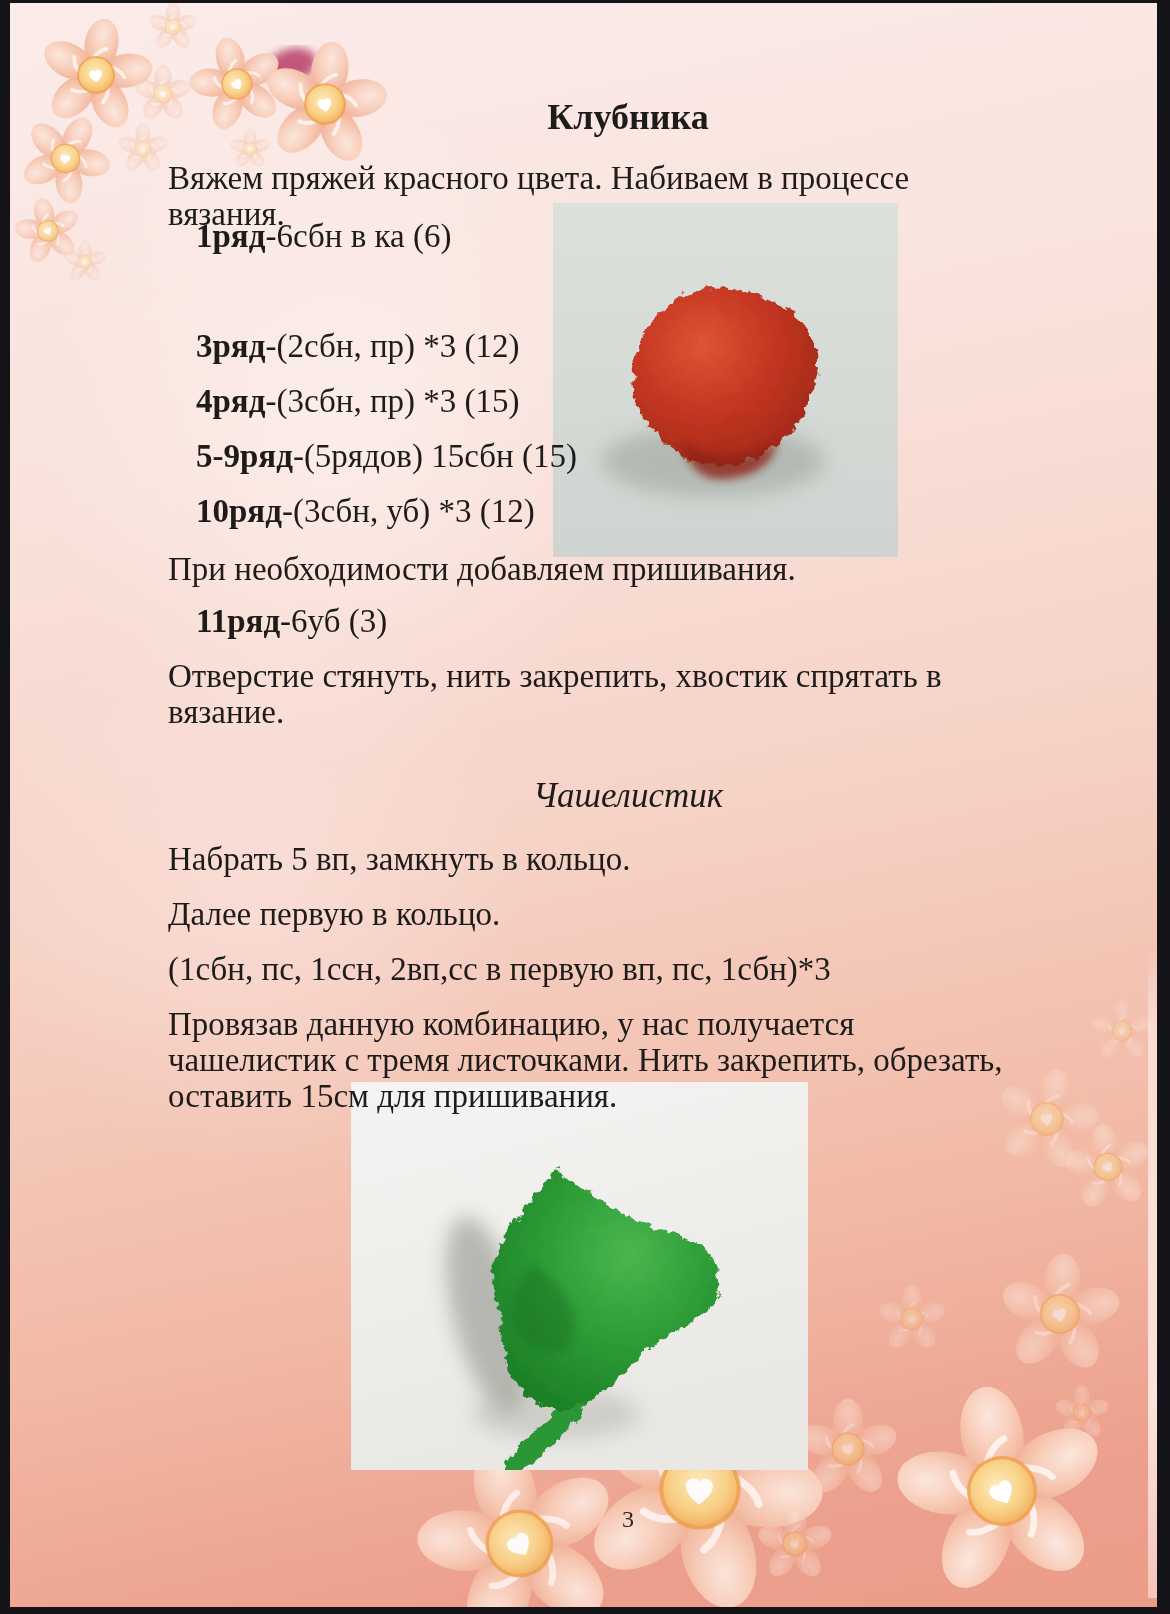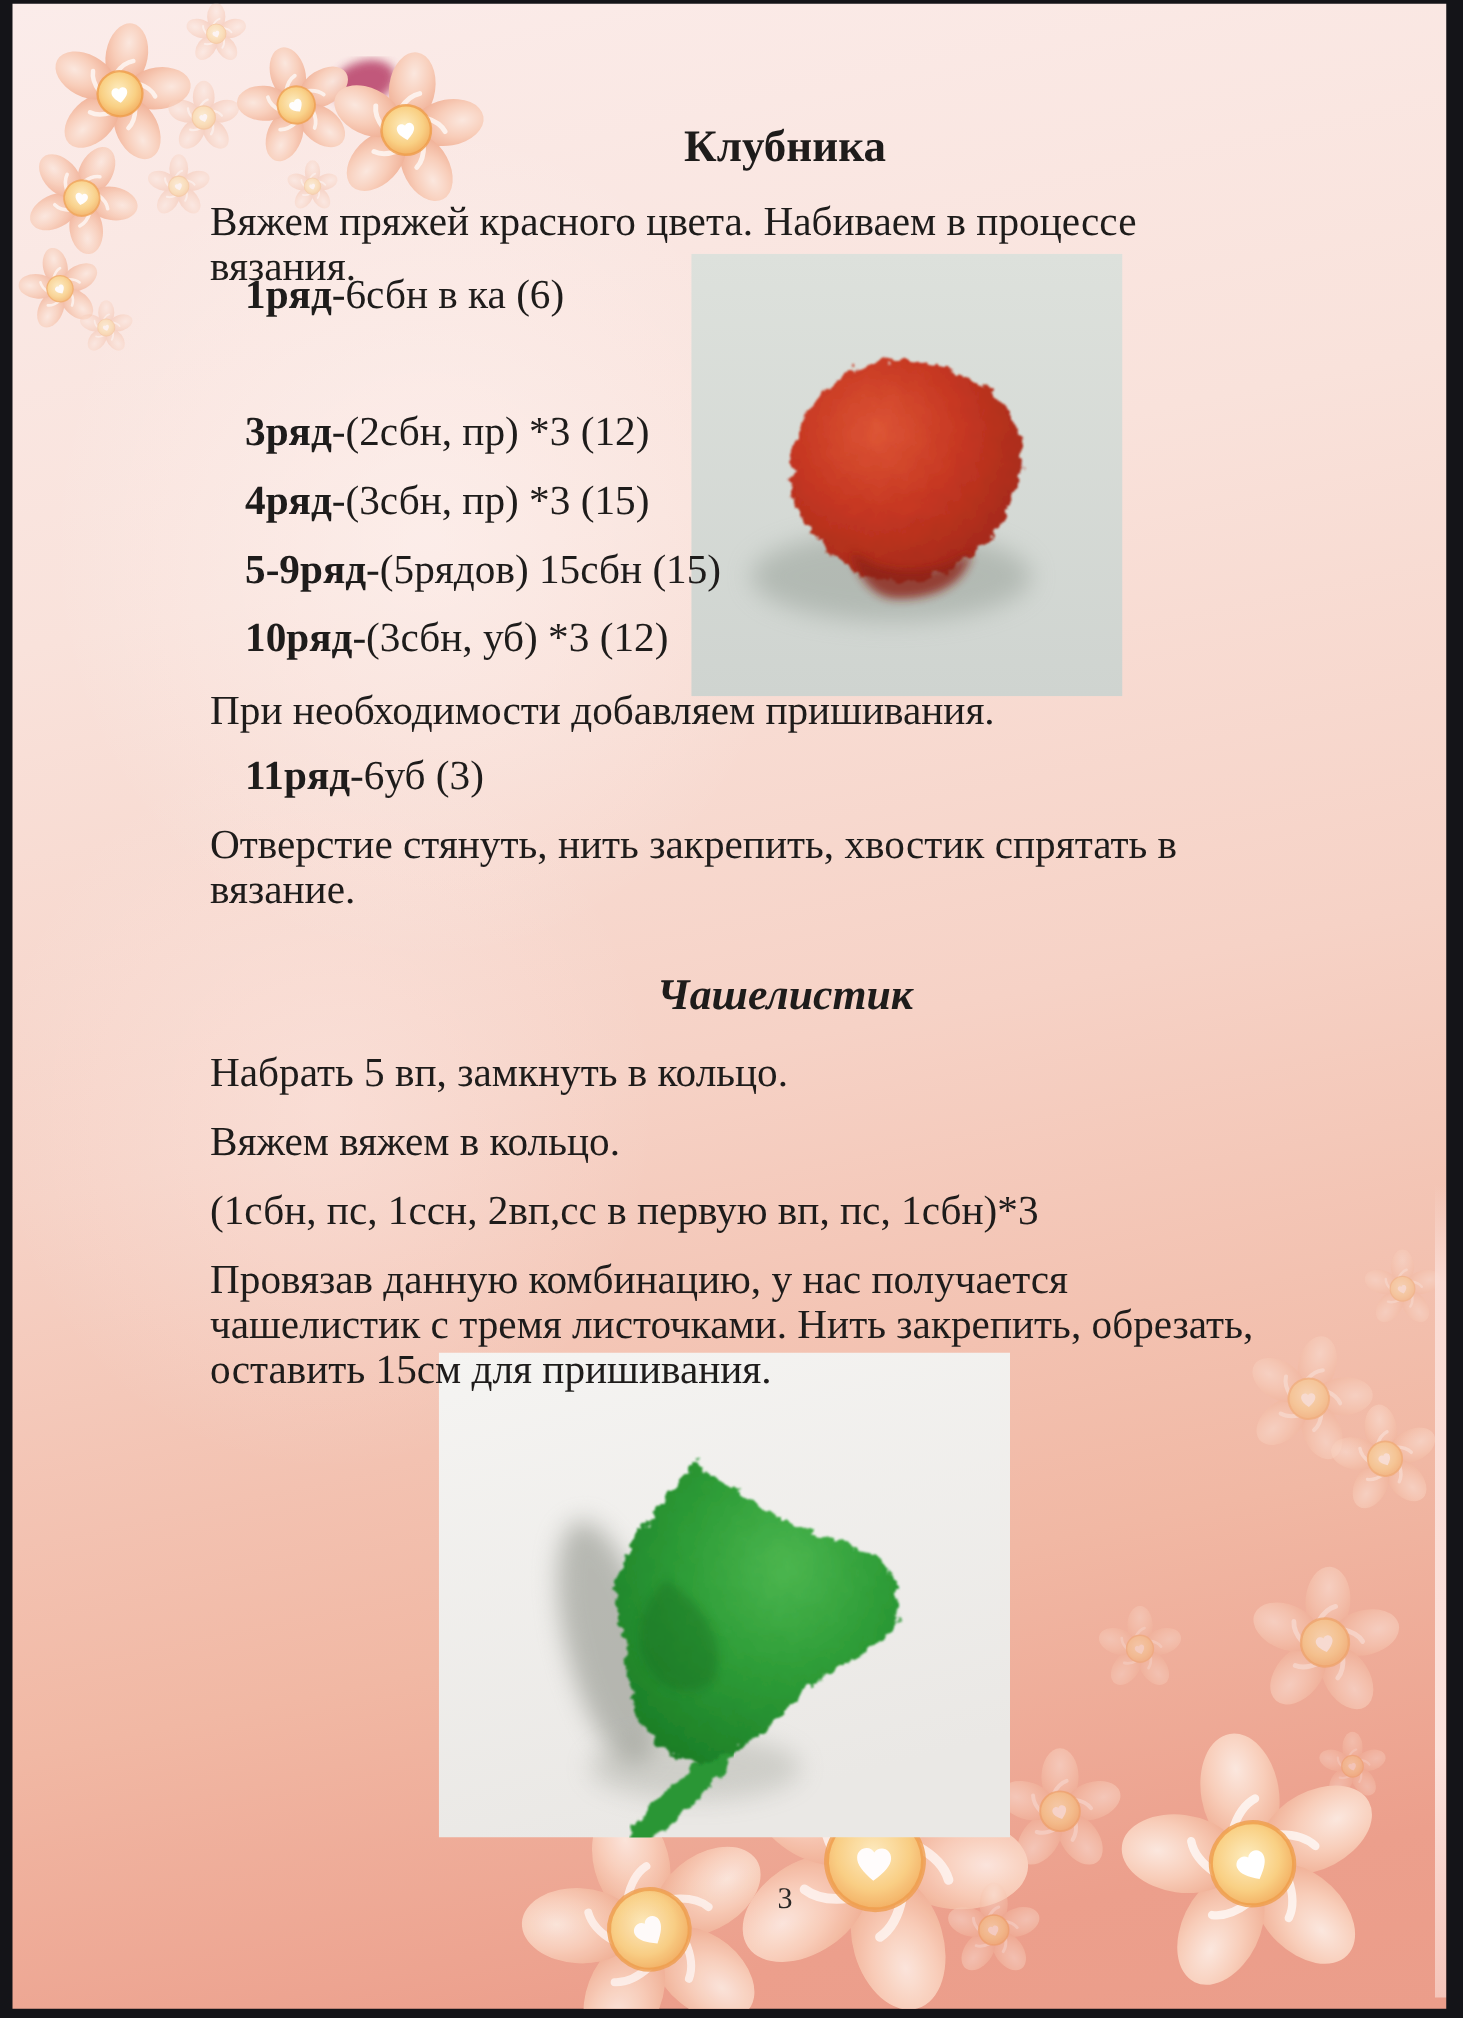--- a/index.html
+++ b/index.html
@@ -23,21 +23,21 @@
   .edge-strip{
     position:absolute;right:0;top:945px;width:9px;height:650px;
     background:linear-gradient(to bottom, rgba(251,224,218,0), rgba(251,224,218,.85) 12%, rgba(253,233,228,.9) 70%, rgba(251,224,218,.6));
     z-index:6;
   }
   .content{position:absolute;left:0;top:0;width:100%;height:100%;z-index:10;color:#1e1c1b;}
   .content p, .content h1, .content h2{position:absolute;margin:0;white-space:pre-wrap;}
   .t-title{left:158px;top:92px;width:920px;text-align:center;font-size:36px;line-height:44px;font-weight:bold;}
   .t-body{font-size:33px;line-height:36px;left:158px;width:840px;font-weight:normal;}
   .t-body b{font-weight:bold;margin-left:28px;}
-  .s2-title{left:158px;top:771px;width:920px;text-align:center;font-size:35px;line-height:44px;font-weight:bold;font-style:italic;}
+  .s2-title{left:158px;top:771px;width:920px;text-align:center;font-size:35px;line-height:44px;font-weight:normal;font-style:italic;}
   .pagenum{left:158px;top:1501px;width:920px;text-align:center;font-size:24px;line-height:30px;color:#2b2826;}
 </style>
 </head>
 <body>
 
 <svg width="0" height="0" style="position:absolute" aria-hidden="true">
   <defs>
     <radialGradient id="pg" cx="50%" cy="30%" r="80%">
       <stop offset="0" stop-color="#fbe7de"></stop>
       <stop offset="0.45" stop-color="#f8cdb9"></stop>
@@ -210,19 +210,19 @@
 
     <p class="t-body" style="top:548px">При необходимости добавляем пришивания.</p>
 
     <p class="t-body" style="top:600px"><b>11ряд</b><span>-6уб (3)</span></p>
 
     <p class="t-body" style="top:655px">Отверстие стянуть, нить закрепить, хвостик спрятать в вязание.</p>
 
     <h2 class="s2-title">Чашелистик</h2>
 
     <p class="t-body" style="top:838px">Набрать 5 вп, замкнуть в кольцо.</p>
-    <p class="t-body" style="top:893px">Вяжем вяжем в кольцо.</p>
+    <p class="t-body" style="top:893px">Далее первую в кольцо.</p>
     <p class="t-body" style="top:948px">(1сбн, пс, 1ссн, 2вп,сс в первую вп, пс, 1сбн)*3</p>
     <p class="t-body" style="top:1003px">Провязав данную комбинацию, у нас получается чашелистик с тремя листочками. Нить закрепить, обрезать, оставить 15см для пришивания.</p>
 
     <p class="pagenum">3</p>
   </div>
 </div>
 
 </body></html>

